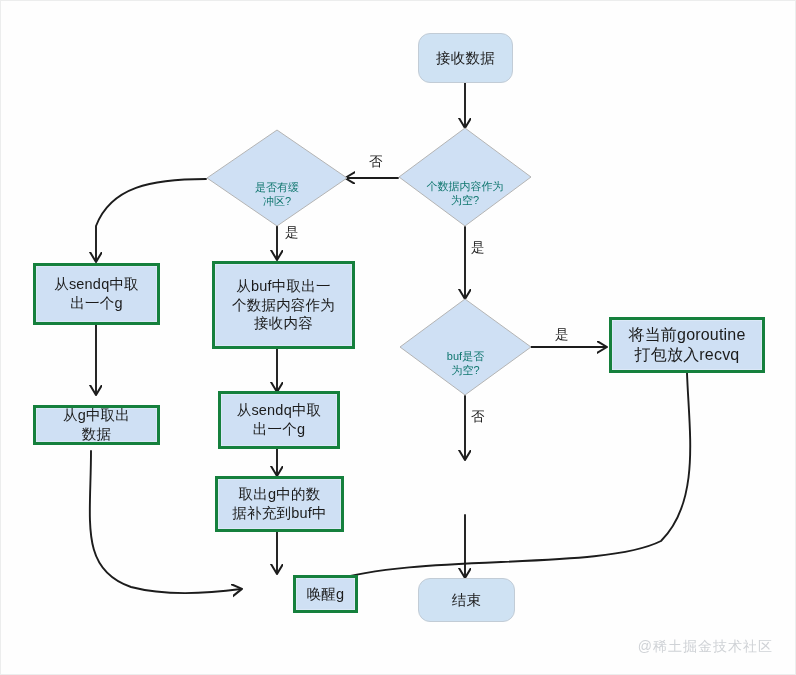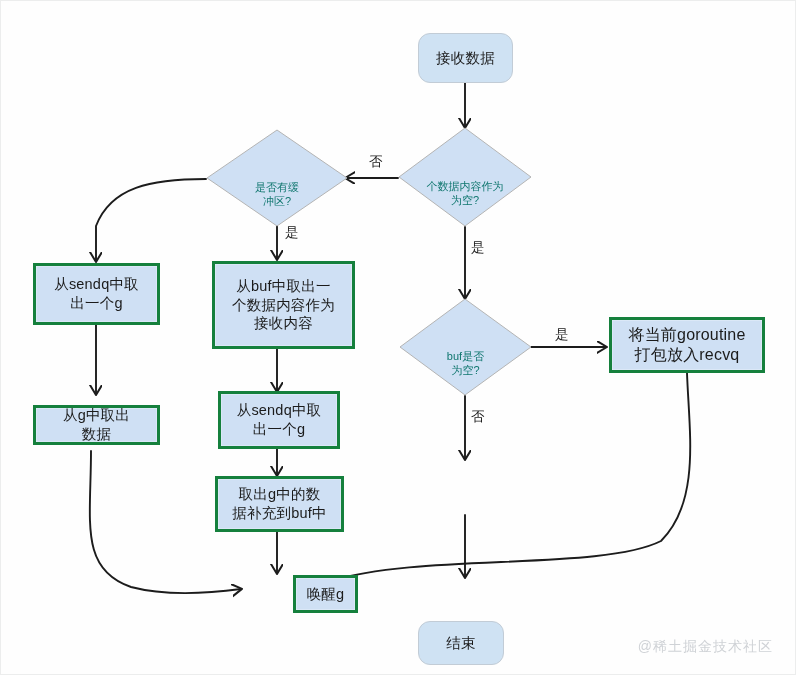--- a/index.html
+++ b/index.html
@@ -199,21 +199,21 @@
     <span class="dlabel">buf是否
 为空?</span>
   </div>
 
   <div class="node rect" style="left:608px; top:316px; width:156px; height:56px; font-size:16px;">
     <span class="txt">将当前goroutine
 打包放入recvq</span>
   </div>
 
 
-  <div class="node rounded" style="left:417px; top:577px; width:86px; height:44px;margin-top:43px;">
+  <div class="node rounded" style="left:417px; top:577px; width:97px; height:44px;">
     <span class="txt">结束</span>
   </div>
 
   <span class="edge-label" style="left:368px; top:152px;">否</span>
 
   <span class="edge-label" style="left:470px; top:238px;">是</span>
 
   <span class="edge-label" style="left:284px; top:223px;">是</span>
 
   <span class="edge-label" style="left:554px; top:325px;">是</span>

